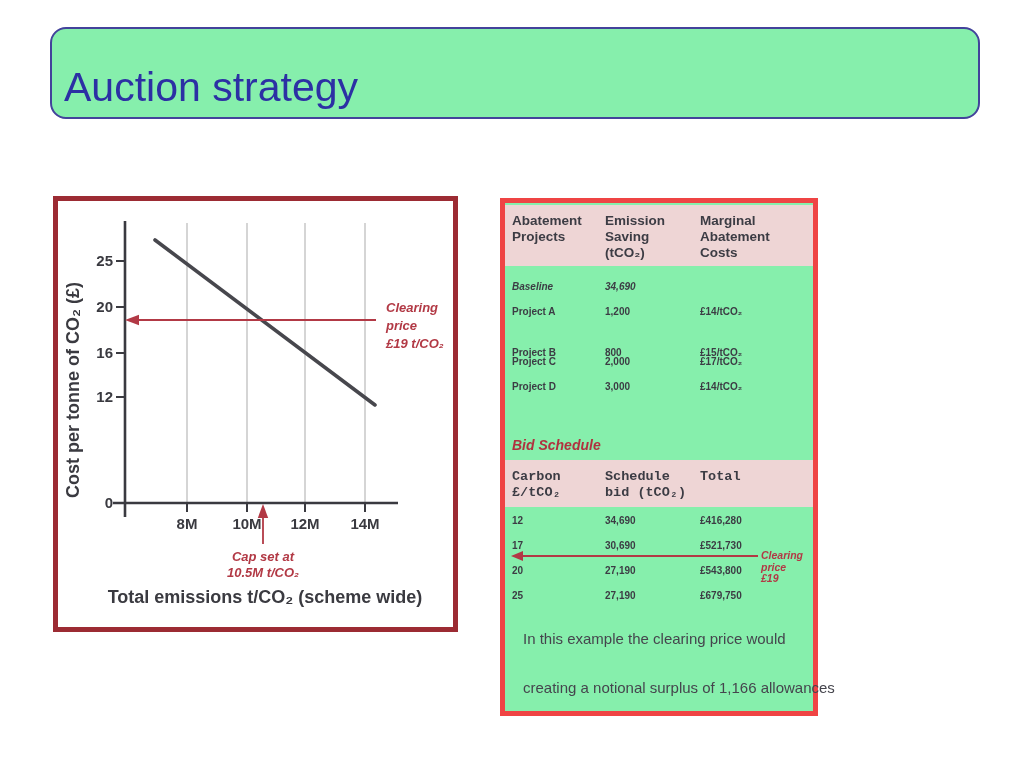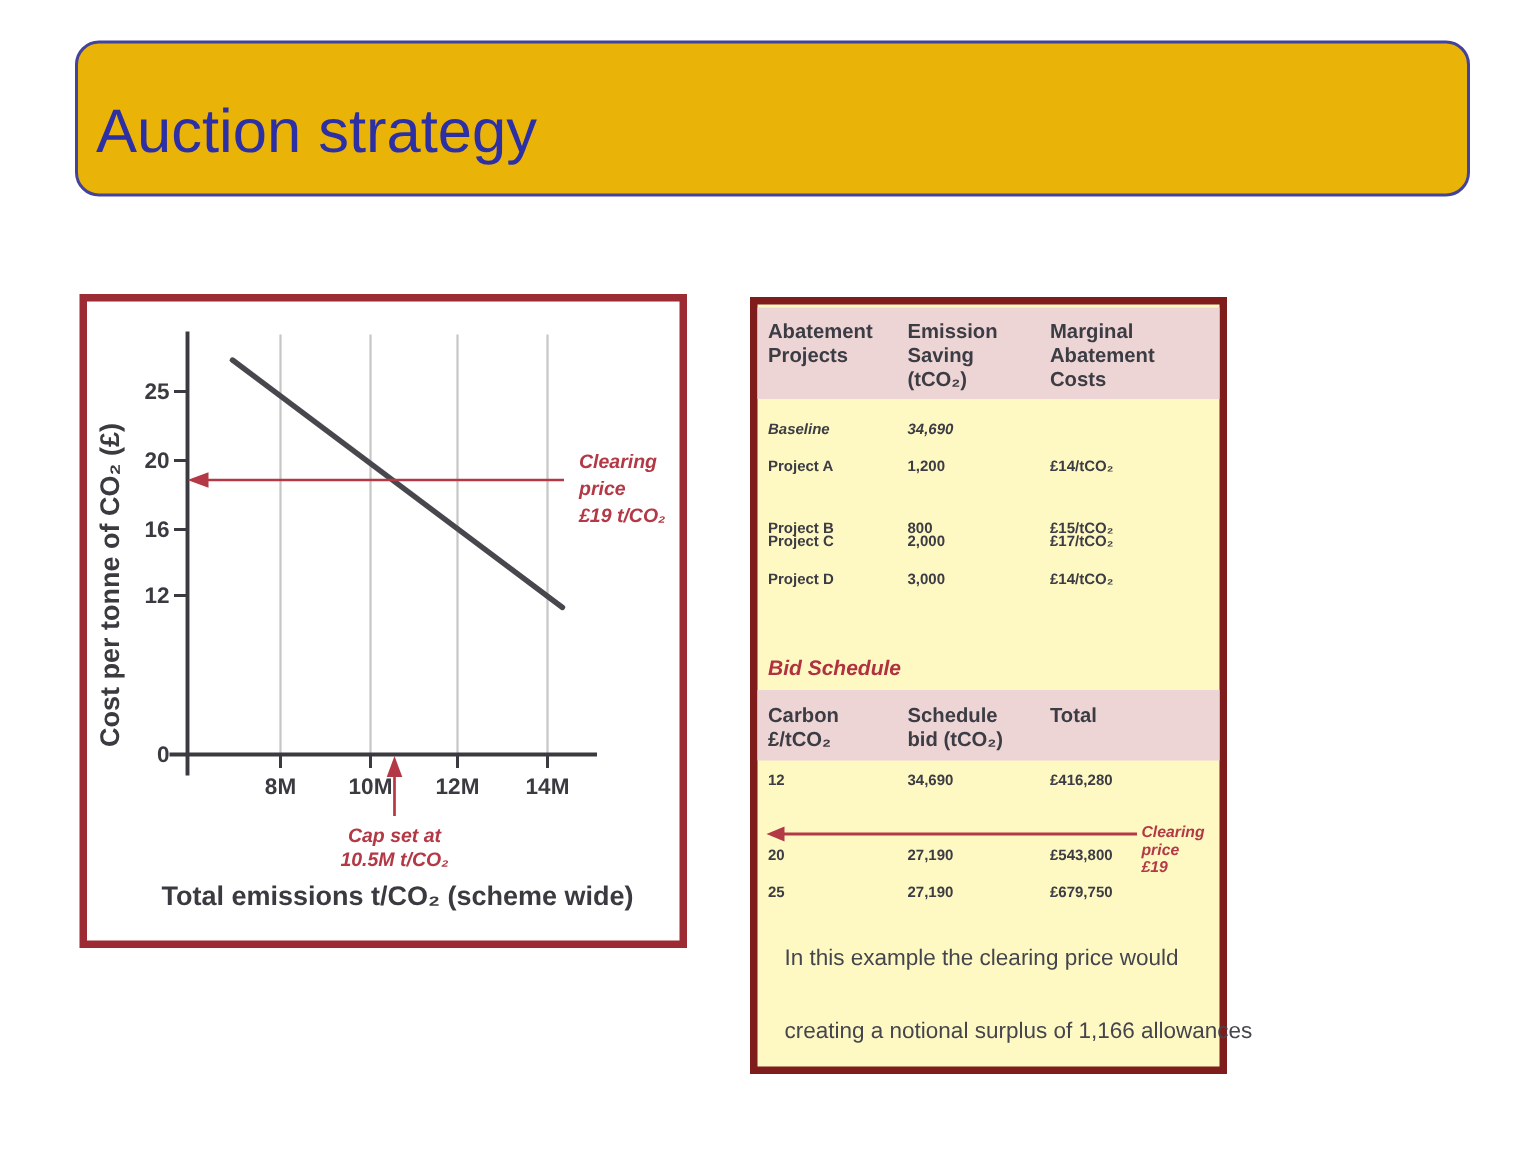--- a/index.html
+++ b/index.html
@@ -3,44 +3,44 @@
 <meta charset="utf-8">
 <style>
   * { margin:0; padding:0; box-sizing:border-box; }
   html,body { background:#ffffff; }
   .slide {
     position:relative; width:1024px; height:768px; background:#ffffff;
     font-family:"Liberation Sans","DejaVu Sans",sans-serif; overflow:hidden;
   }
   
   .title-box {
-    position:absolute; left:50px; top:27px; width:930px; height:104px;
-    border:2px solid #43439b; border-radius:16px; background:#eab308;
+    position:absolute; left:50px; top:27px; width:930px; height:92px;
+    border:2px solid #43439b; border-radius:16px; background:#86efac;
   }
   .title-text {
     position:absolute; left:12px; top:35px; font-size:41px; font-weight:400;
     color:#2c30a4; letter-spacing:0;
   }
   
   .chart-panel {
     position:absolute; left:53px; top:196px; width:405px; height:436px;
     border:5px solid #9c2b33; background:#ffffff;
   }
   .chart-panel svg { display:block; }
   .tick-label { font-size:15px; font-weight:bold; fill:#3a3a40; font-family:"Liberation Sans","DejaVu Sans",sans-serif; }
   .axis-title { font-size:18px; font-weight:bold; fill:#3a3a40; font-family:"Liberation Sans","DejaVu Sans",sans-serif; }
   .red-note  { font-size:13px; font-weight:bold; font-style:italic; fill:#b23945; font-family:"Liberation Sans","DejaVu Sans",sans-serif; }
   
   .table-panel {
     position:absolute; left:500px; top:198px; width:318px; height:518px;
-    border:5px solid #7f1d1d; background:#fef9c3; color:#3c3c44;
+    border:5px solid #ef4444; background:#86efac; color:#3c3c44;
   }
   .pink-band { position:absolute; left:0; width:308px; background:#eed5d5; }
   .band1 { top:2px; height:61px; }
-  .band2 { top:257px; height:47px; }
+  .band2 { top:257px; height:47px;font-family:Liberation Mono, monospace; }
   .hcell {
     position:absolute; font-size:13.5px; font-weight:bold; line-height:16px;
     white-space:pre-line; color:#3c3c44;
   }
   .band1 .hcell { top:8px; }
   .band2 .hcell { top:9px; }
   .hc1 { left:7px; width:92px; }
   .hc2 { left:100px; width:95px; }
   .hc3 { left:195px; width:110px; }
   .arow {
@@ -185,20 +185,25 @@
       <div class="hcell hc2">Schedule
 bid (tCO₂)</div>
       <div class="hcell hc3">Total</div>
     </div>
 
     <div class="arow" style="top:305px">
       <span class="c1">12</span>
       <span class="c2">34,690</span>
       <span class="c3">£416,280</span>
     </div>
+    <div class="arow" style="top:330px">
+      <span class="c1">17</span>
+      <span class="c2">30,690</span>
+      <span class="c3">£521,730</span>
+    </div>
     <div class="arow" style="top:355px">
       <span class="c1">20</span>
       <span class="c2">27,190</span>
       <span class="c3">£543,800</span>
     </div>
     <div class="arow" style="top:380px">
       <span class="c1">25</span>
       <span class="c2">27,190</span>
       <span class="c3">£679,750</span>
     </div>

